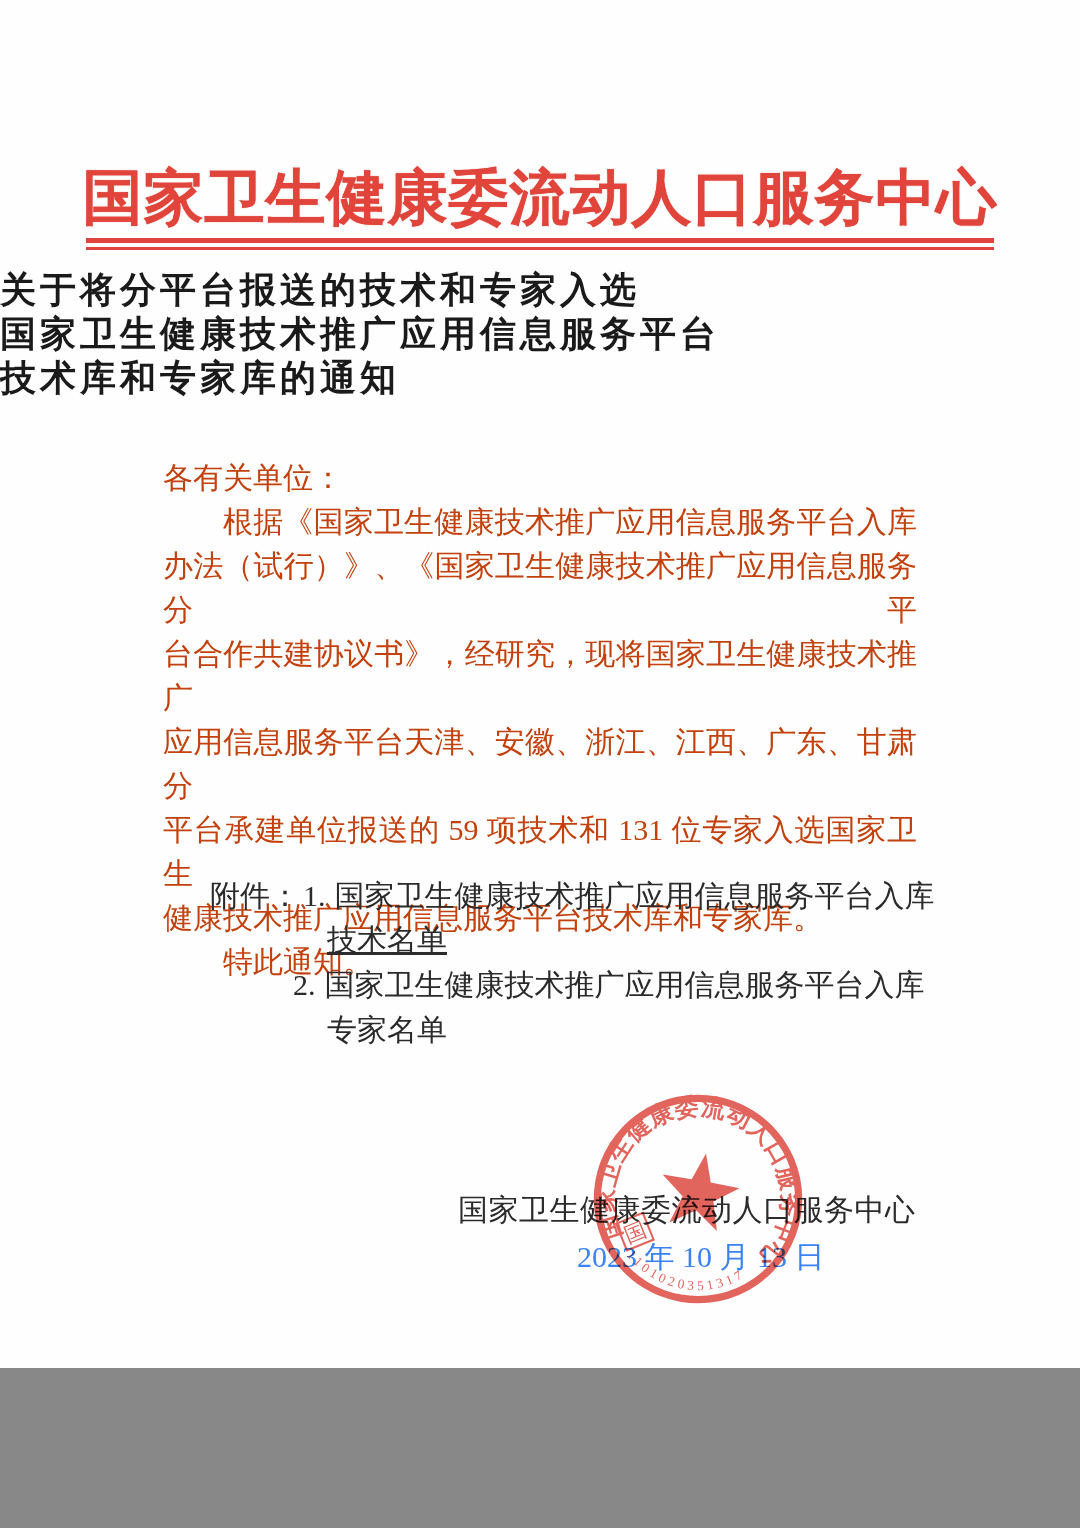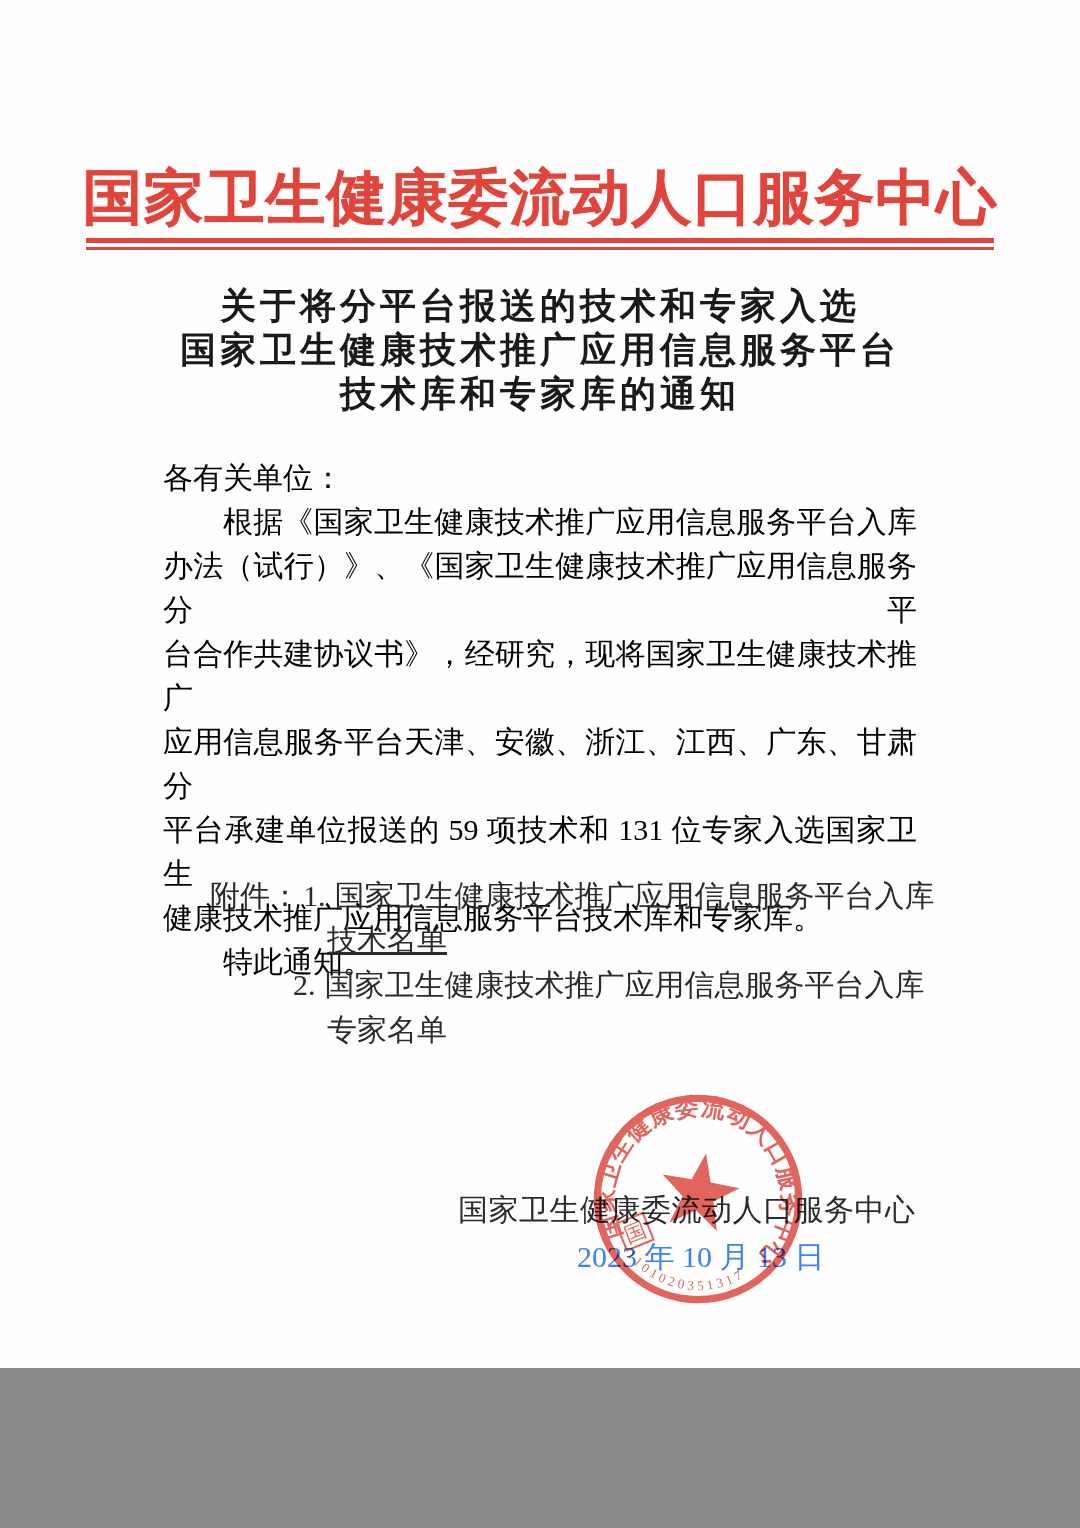--- a/index.html
+++ b/index.html
@@ -37,37 +37,36 @@
     height: 4px;
     border-top: 5px solid #df453e;
     border-bottom: 3px solid #df453e;
   }
 
   .doc-title {
     position: absolute;
     top: 268px;
     left: 0;
     width: 100%;
-    text-align: center;
+    text-align: left;
     font-size: 36px;
     font-weight: 700;
     line-height: 44px;
     letter-spacing: 4px;
     color: #1a1a1a;
-    margin-top: 16px;
   }
 
   .body-block {
     position: absolute;
     top: 456px;
     left: 163px;
     width: 754px;
     font-size: 30px;
     line-height: 44px;
-    color: #000000;
+    color: #c2410c;
   }
   .para-line.fill {
     text-align: justify;
     text-align-last: justify;
   }
   .para-line.indent, .closing { text-indent: 60px; }
 
   .attach-row {
     position: absolute;
     font-size: 30px;

